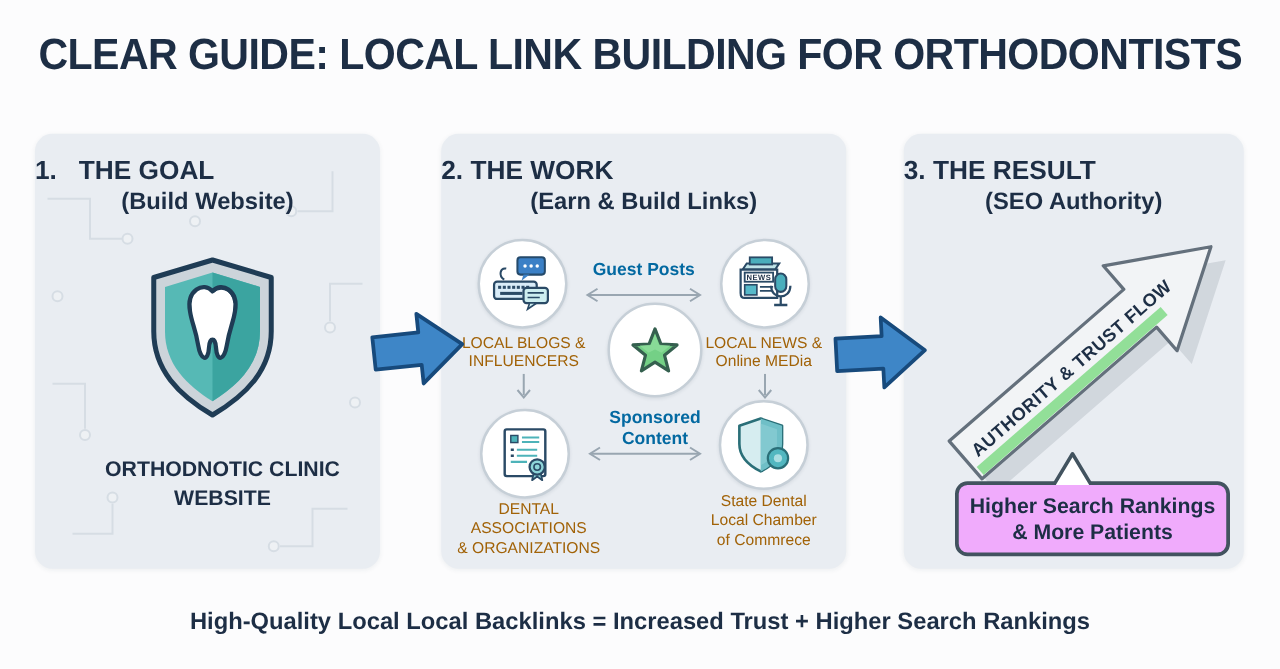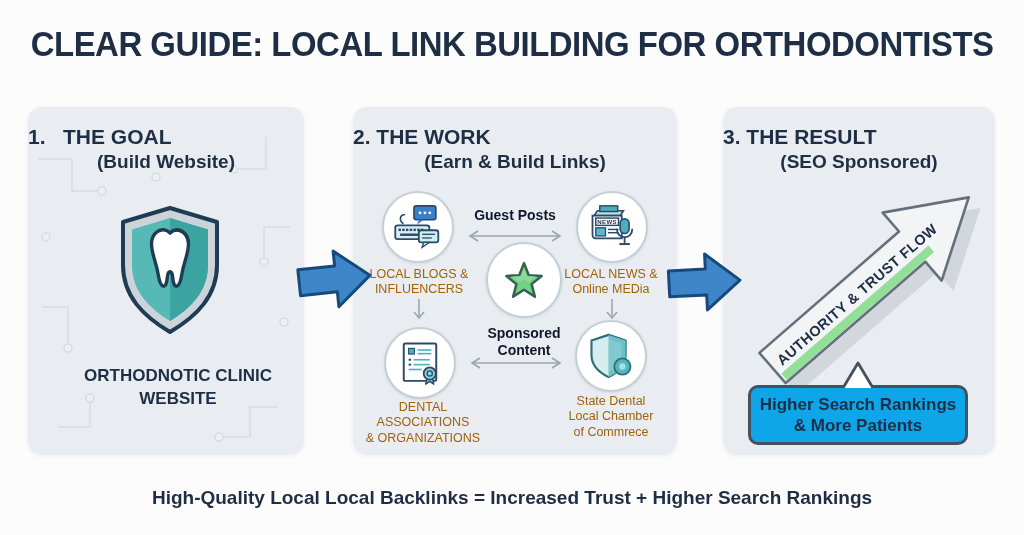--- a/index.html
+++ b/index.html
@@ -42,30 +42,30 @@
     background:#ffffff; border:2px solid #c6cfd7; box-shadow:0 1px 3px rgba(30,50,70,0.10);
     display:flex; align-items:center; justify-content:center; z-index:1;
   }
   .node-circle.center { width:76px; height:76px; }
   .node-label {
     position:absolute; text-align:center; font-size:12.5px; font-weight:400;
     color:#a16207; white-space:pre-line; line-height:1.22; z-index:1;
   }
   .link-label {
     position:absolute; text-align:center; font-size:14px; font-weight:800;
-    color:#0f172a; white-space:pre-line; line-height:1.2; z-index:1;
+    color:#0369a1; white-space:pre-line; line-height:1.2; z-index:1;
   }
   .thin-arrow { position:absolute; z-index:0; }
 
   .big-blue-arrow { position:absolute; z-index:5; }
 
   .result-arrow-svg { position:absolute; left:0; top:0; z-index:1; }
   .callout {
-    position:absolute; left:25px; top:278px; width:220px; height:60px;
-    background:#0ea5e9; border:3px solid #42535f; border-radius:10px;
+    position:absolute; left:41px; top:278px; width:220px; height:60px;
+    background:#f0abfc; border:3px solid #42535f; border-radius:10px;
     display:flex; align-items:center; justify-content:center; text-align:center;
     font-size:17px; font-weight:800; color:#1d2e45; white-space:pre-line; line-height:1.25; z-index:2;
   }
   .callout-pointer { position:absolute; left:118px; top:253px; z-index:3; }
 
   .footer {
     position:absolute; top:487px; left:0; width:1024px; text-align:center;
     font-size:19px; font-weight:700; color:#1d2e45;
   }
 </style>
@@ -229,21 +229,21 @@
         <circle cx="46" cy="45" r="4" fill="#aadee2"></circle>
       </svg>
     </div>
     <div class="node-label" style="left:192px; top:287px; width:132px;">State Dental
 Local Chamber
 of Commrece</div>
   </div>
 
   <div class="panel" id="panel-result">
     <div class="panel-heading">3. THE RESULT</div>
-    <div class="panel-subheading">(SEO Sponsored)</div>
+    <div class="panel-subheading">(SEO Authority)</div>
 
     <svg class="result-arrow-svg" width="272" height="348" viewBox="0 0 272 348">
       <g transform="translate(25,233) rotate(-41)">
         <polygon points="0,25 185,25 185,0 260,45 185,90 185,65 0,65" fill="rgba(90,100,112,0.16)" transform="translate(2,8)"></polygon>
       </g>
       <g transform="translate(20,227) rotate(-41)">
         <polygon points="0,25 185,25 185,0 260,45 185,90 185,65 0,65" fill="#f2f4f6" stroke="#64707c" stroke-width="2.6" stroke-linejoin="round"></polygon>
         <rect x="3" y="55" width="195" height="8.5" fill="#92df98"></rect>
         <text x="112" y="50" text-anchor="middle" font-size="14.5" font-weight="bold" fill="#1d2e45" font-family="Liberation Sans, sans-serif" letter-spacing="0.4">AUTHORITY &amp; TRUST FLOW</text>
       </g>

